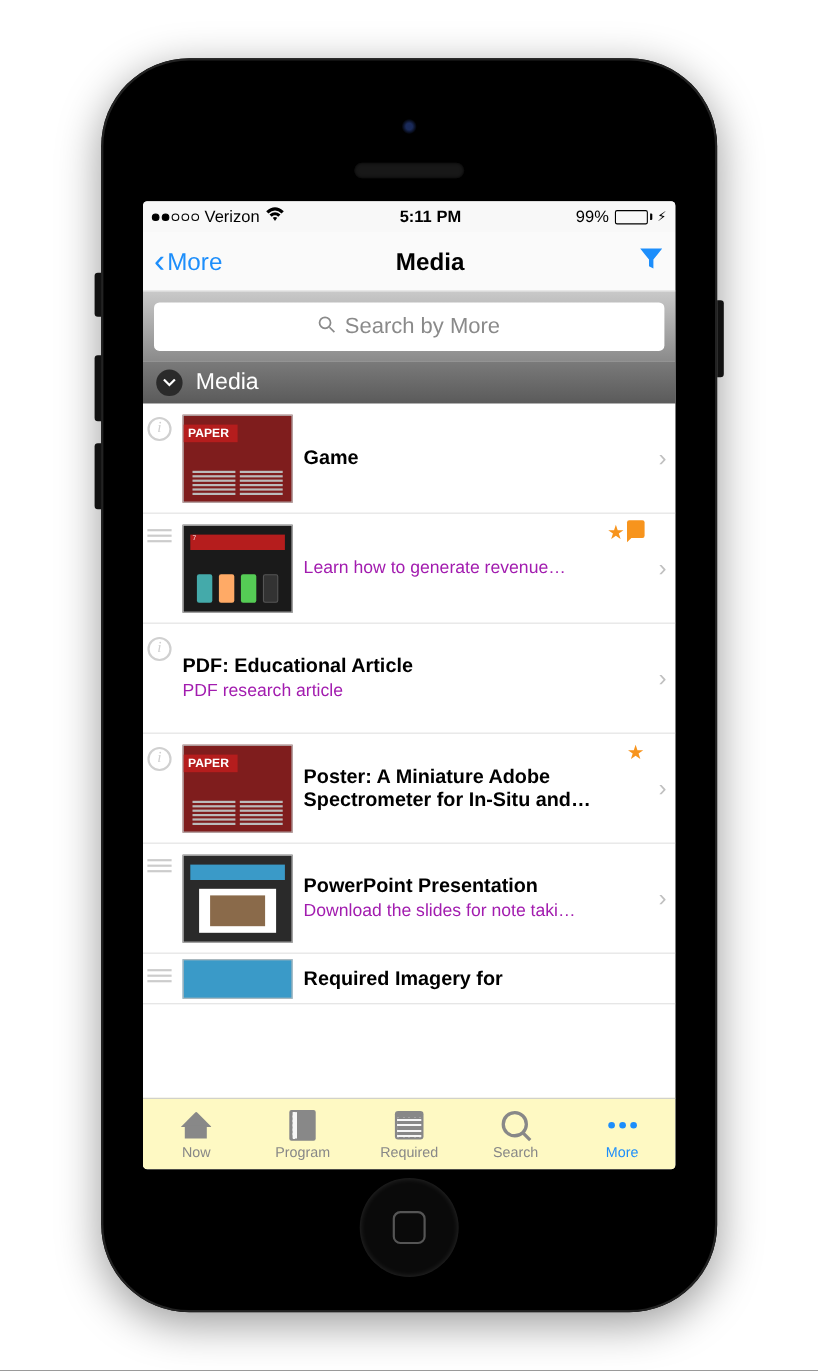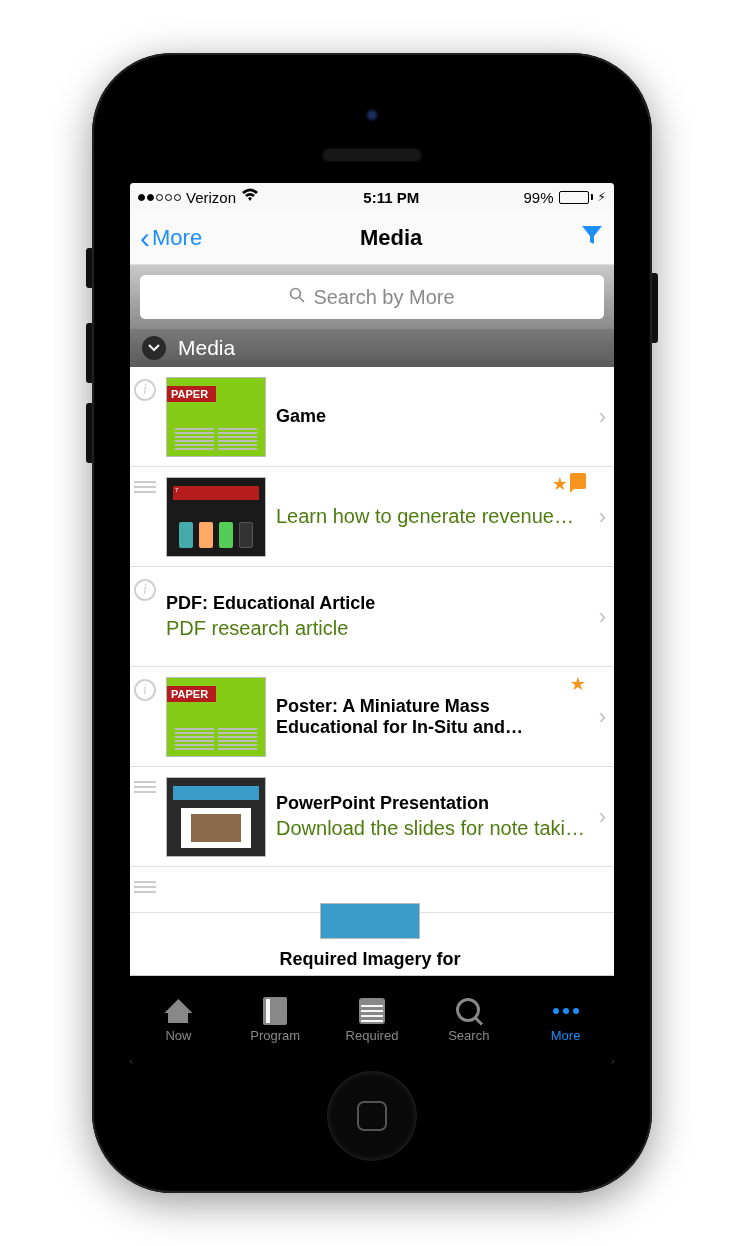--- a/index.html
+++ b/index.html
@@ -133,21 +133,21 @@
 .row .info-icon{
   width:22px;height:22px;border:2px solid #d0d0d0;border-radius:50%;color:#d0d0d0;display:flex;align-items:center;justify-content:center;font-family:Georgia,serif;font-style:italic;font-size:14px;flex-shrink:0;align-self:flex-start;margin-top:2px;
 }
 .row .hamb{
   width:22px;display:flex;flex-direction:column;gap:3px;flex-shrink:0;align-self:flex-start;margin-top:4px;
 }
 .row .hamb span{height:2px;background:#ccc;}
 .thumb{
   width:100px;height:80px;flex-shrink:0;background:#ddd;position:relative;display:flex;align-items:center;justify-content:center;border:1px solid #bbb;overflow:hidden;
 }
-.thumb.paper{background:#84cc16;text-decoration:underline;}
+.thumb.paper{background:#7f1d1d;text-decoration:underline;}
 .thumb.paper .tag{position:absolute;top:8px;left:-4px;background:#b51d1d;color:#fff;font-size:11px;font-weight:700;padding:2px 8px;}
 .thumb.paper .lines{position:absolute;bottom:6px;left:8px;right:8px;display:flex;gap:4px;}
 .thumb.paper .col{flex:1;display:flex;flex-direction:column;gap:2px;}
 .thumb.paper .col span{height:2px;background:#bbb;}
 .thumb.pdf{background:#fff;}
 .thumb.pdf .tag{position:absolute;top:8px;left:-4px;background:#b51d1d;color:#fff;font-size:11px;font-weight:700;padding:2px 8px;}
 .thumb.pdf .adobe{position:absolute;bottom:4px;right:4px;font-size:9px;color:#666;font-style:italic;}
 .thumb.pdf .tri{width:50px;height:50px;background:linear-gradient(135deg,#c93a3a 0%,#7a1a1a 100%);clip-path:polygon(50% 0,100% 100%,0 100%);margin-top:12px;}
 .thumb.dark{background:#1a1a1a;}
 .thumb.dark .bar{position:absolute;top:8px;left:6px;right:6px;height:14px;background:#b51d1d;font-size:6px;color:#fff;padding:1px 2px;overflow:hidden;}
@@ -157,30 +157,30 @@
 .thumb.dark .ph2{background:#fa6;}
 .thumb.dark .ph3{background:#5c5;}
 .thumb.dark .ph4{background:#333;border:1px solid #555;}
 .thumb.slide{background:#2a2a2a;}
 .thumb.slide .bluebar{position:absolute;top:8px;left:6px;right:6px;height:14px;background:#3a9ac8;}
 .thumb.slide .img{position:absolute;bottom:8px;left:14px;right:14px;height:40px;background:#fff;display:flex;align-items:center;justify-content:center;}
 .thumb.slide .img .inner{width:50px;height:28px;background:#8a6a4a;}
 .thumb.banner{background:#3a9ac8;}
 .row-body{flex:1;min-width:0;display:flex;flex-direction:column;gap:4px;justify-content:flex-start;}
 .row-title{font-size:18px;font-weight:700;color:#000;line-height:1.15;overflow:hidden;}
-.row-sub{font-size:20px;color:#4d7c0f;white-space:nowrap;overflow:hidden;text-overflow:ellipsis;}
+.row-sub{font-size:16px;color:#a21caf;white-space:nowrap;overflow:hidden;text-overflow:ellipsis;}
 .row-chev{color:#c0c0c0;font-size:22px;font-weight:300;flex-shrink:0;align-self:center;}
 .row-badges{position:absolute;top:6px;right:28px;display:flex;gap:2px;}
 .star{color:#f7941d;font-size:18px;}
 .note{width:16px;height:16px;background:#f7941d;border-radius:2px 2px 2px 0;position:relative;}
 .note::after{content:"";position:absolute;bottom:-4px;left:0;border:4px solid transparent;border-top-color:#f7941d;border-left-color:#f7941d;}
 
 
 .tabbar{
-  height:88px;border-top:1px solid #ccc;background:#000000;display:flex;
+  height:65px;border-top:1px solid #ccc;background:#fef9c3;display:flex;
 }
 .tab{flex:1;display:flex;flex-direction:column;align-items:center;justify-content:center;gap:2px;color:#888;font-size:13px;}
 .tab.active{color:#1d8efb;}
 .tab-icon{font-size:26px;height:30px;display:flex;align-items:center;}
 .dots{display:flex;gap:4px;}
 .dots span{width:6px;height:6px;border-radius:50%;background:#1d8efb;}
 .house{width:28px;height:24px;position:relative;}
 .house::before{content:"";position:absolute;top:0;left:0;right:0;height:14px;background:#888;clip-path:polygon(50% 0,100% 100%,0 100%);}
 .house::after{content:"";position:absolute;bottom:0;left:4px;right:4px;height:12px;background:#888;}
 .book{width:24px;height:28px;background:#888;border-radius:2px;position:relative;}
@@ -342,21 +342,21 @@
                 <span></span>
                 <span></span>
                 <span></span>
                 <span></span>
                 <span></span>
                 <span></span>
               </div>
             </div>
           </div>
           <div class="row-body">
-            <div class="row-title">Poster: A Miniature Mass Educational for In-Situ and…</div>
+            <div class="row-title">Poster: A Miniature Adobe Spectrometer for In-Situ and…</div>
           </div>
           <div class="row-badges">
             <span class="star">★</span>
           </div>
           <div class="row-chev">›</div>
         </div>
         <div class="row">
           <div class="hamb">
             <span></span>
             <span></span>
@@ -367,21 +367,21 @@
             <div class="img">
               <div class="inner"></div>
             </div>
           </div>
           <div class="row-body">
             <div class="row-title">PowerPoint Presentation</div>
             <div class="row-sub">Download the slides for note taki…</div>
           </div>
           <div class="row-chev">›</div>
         </div>
-        <div class="row" style="height: 46px; flex-direction: column;">
+        <div class="row" style="height: 46px;">
           <div class="hamb">
             <span></span>
             <span></span>
             <span></span>
           </div>
           <div class="thumb banner" style="height: 36px;"></div>
           <div class="row-body">
             <div class="row-title">Required Imagery for</div>
           </div>
         </div>

